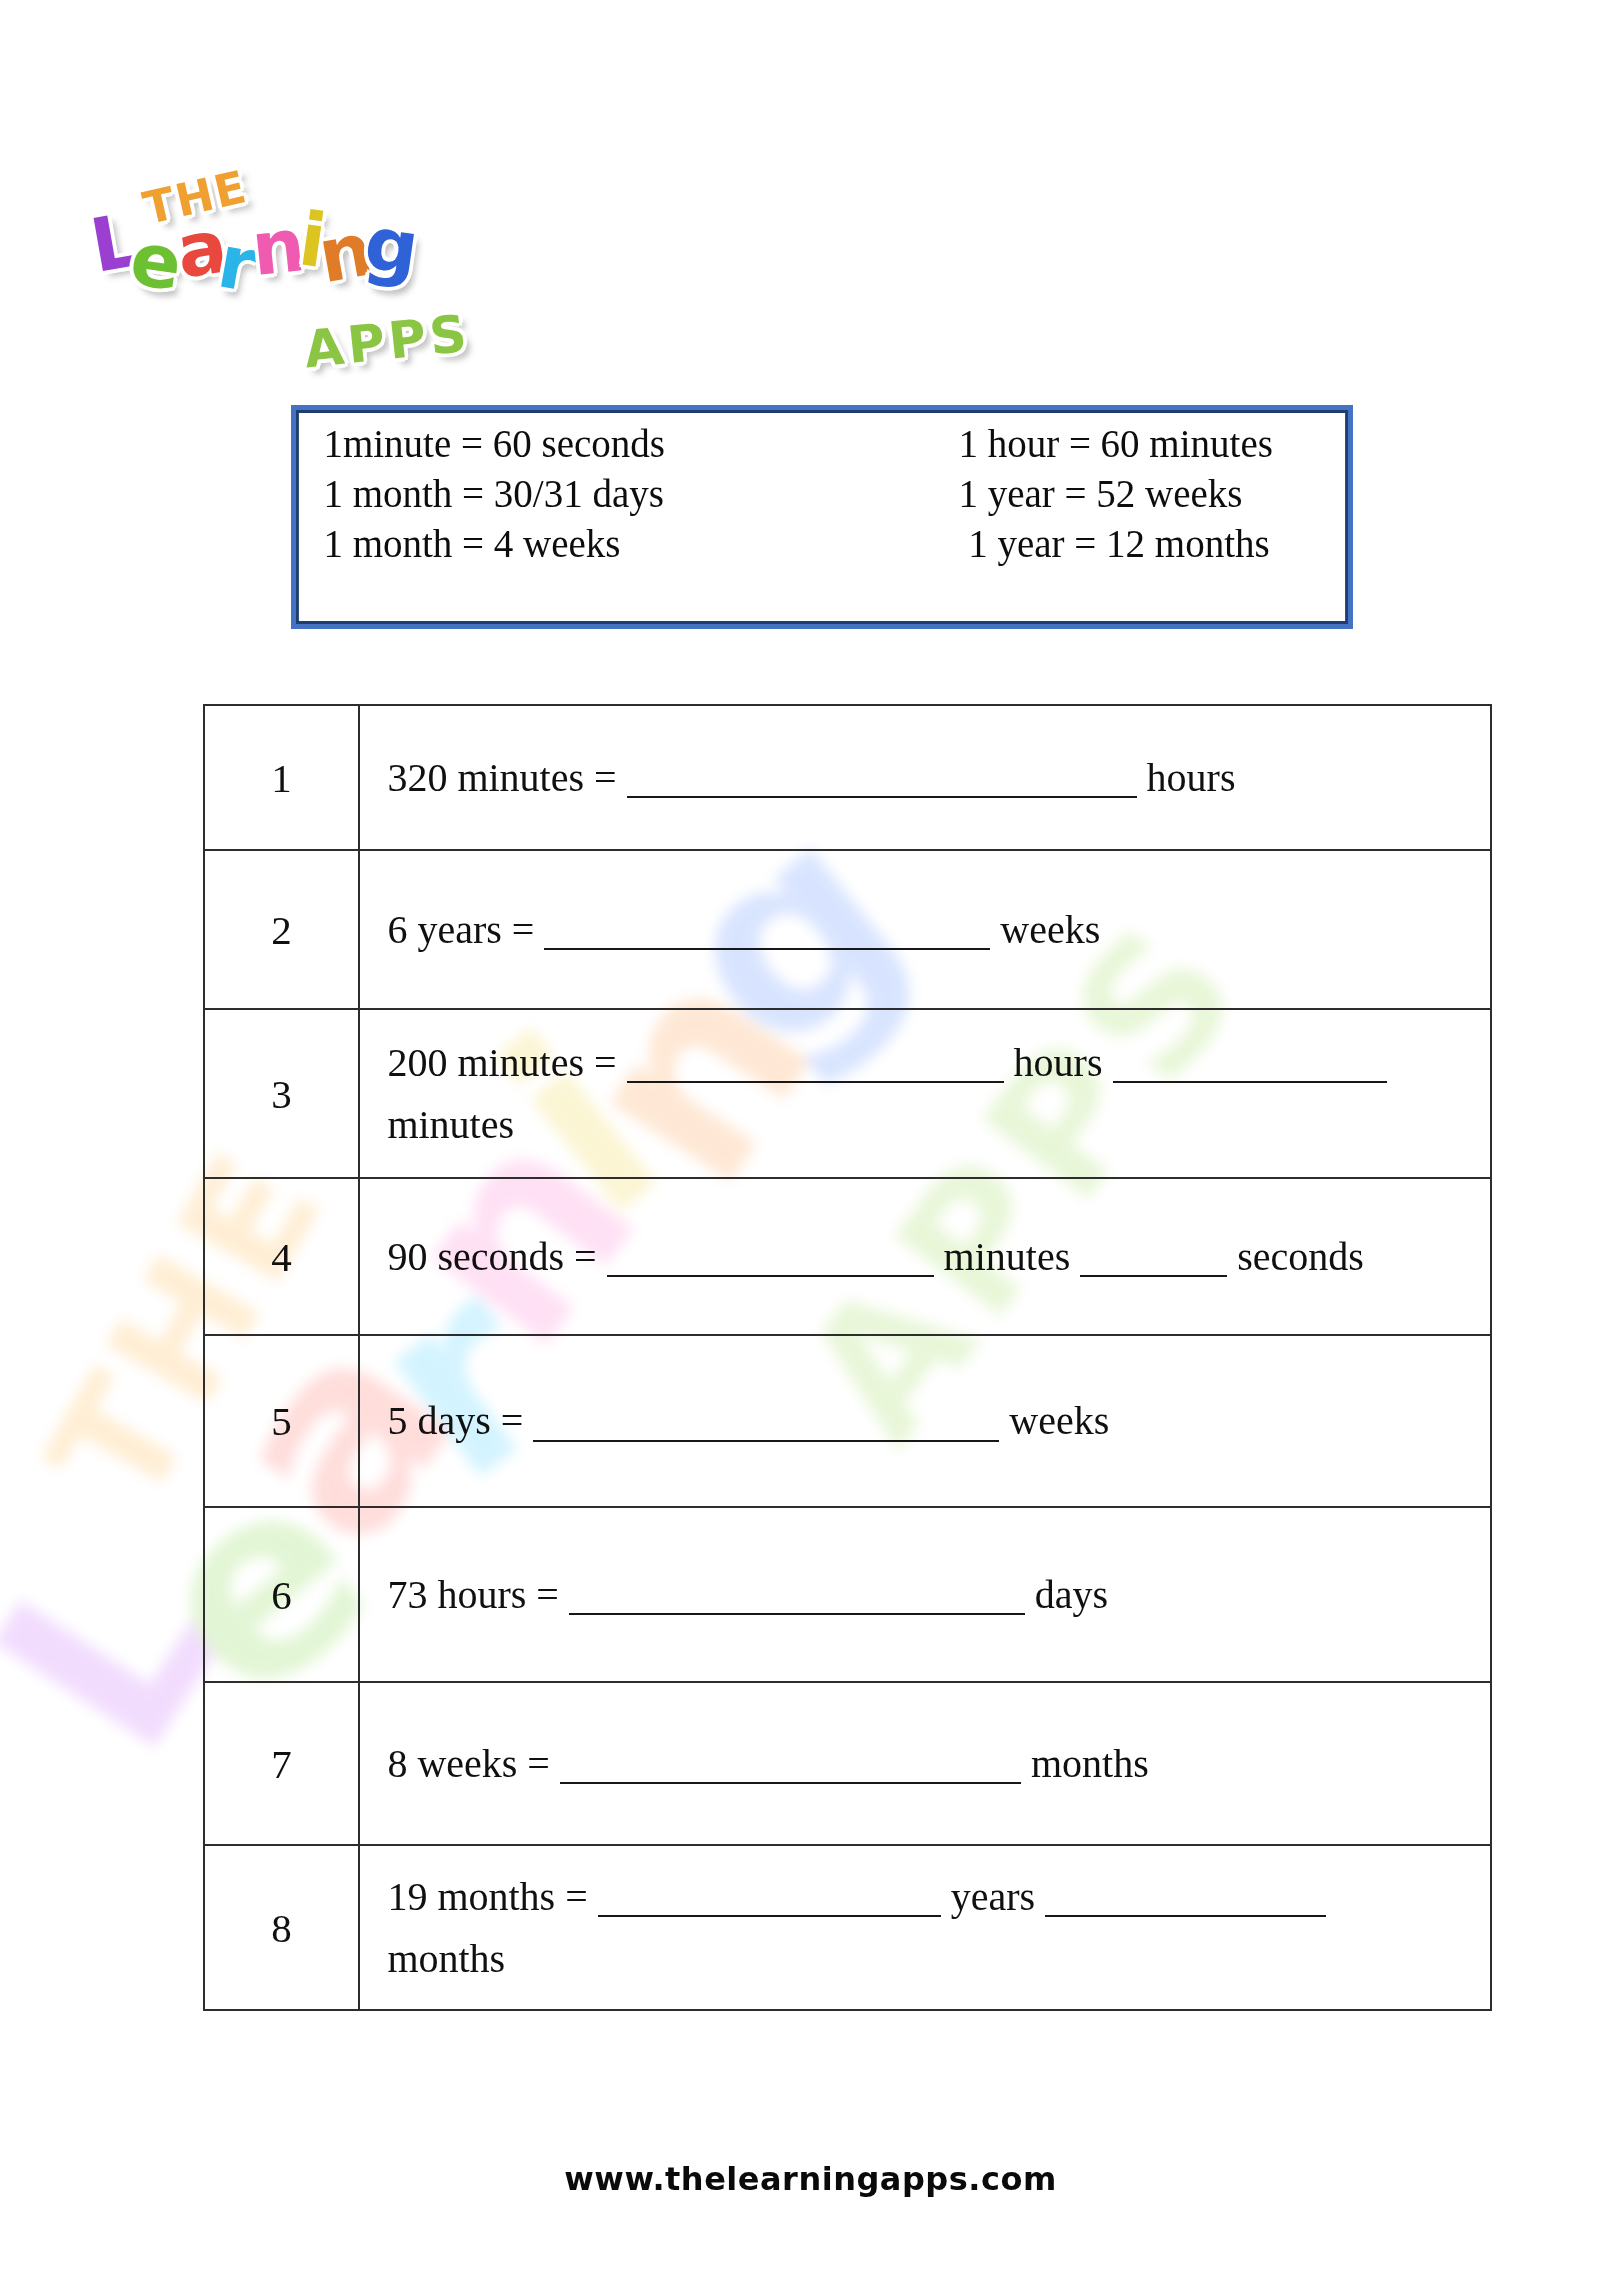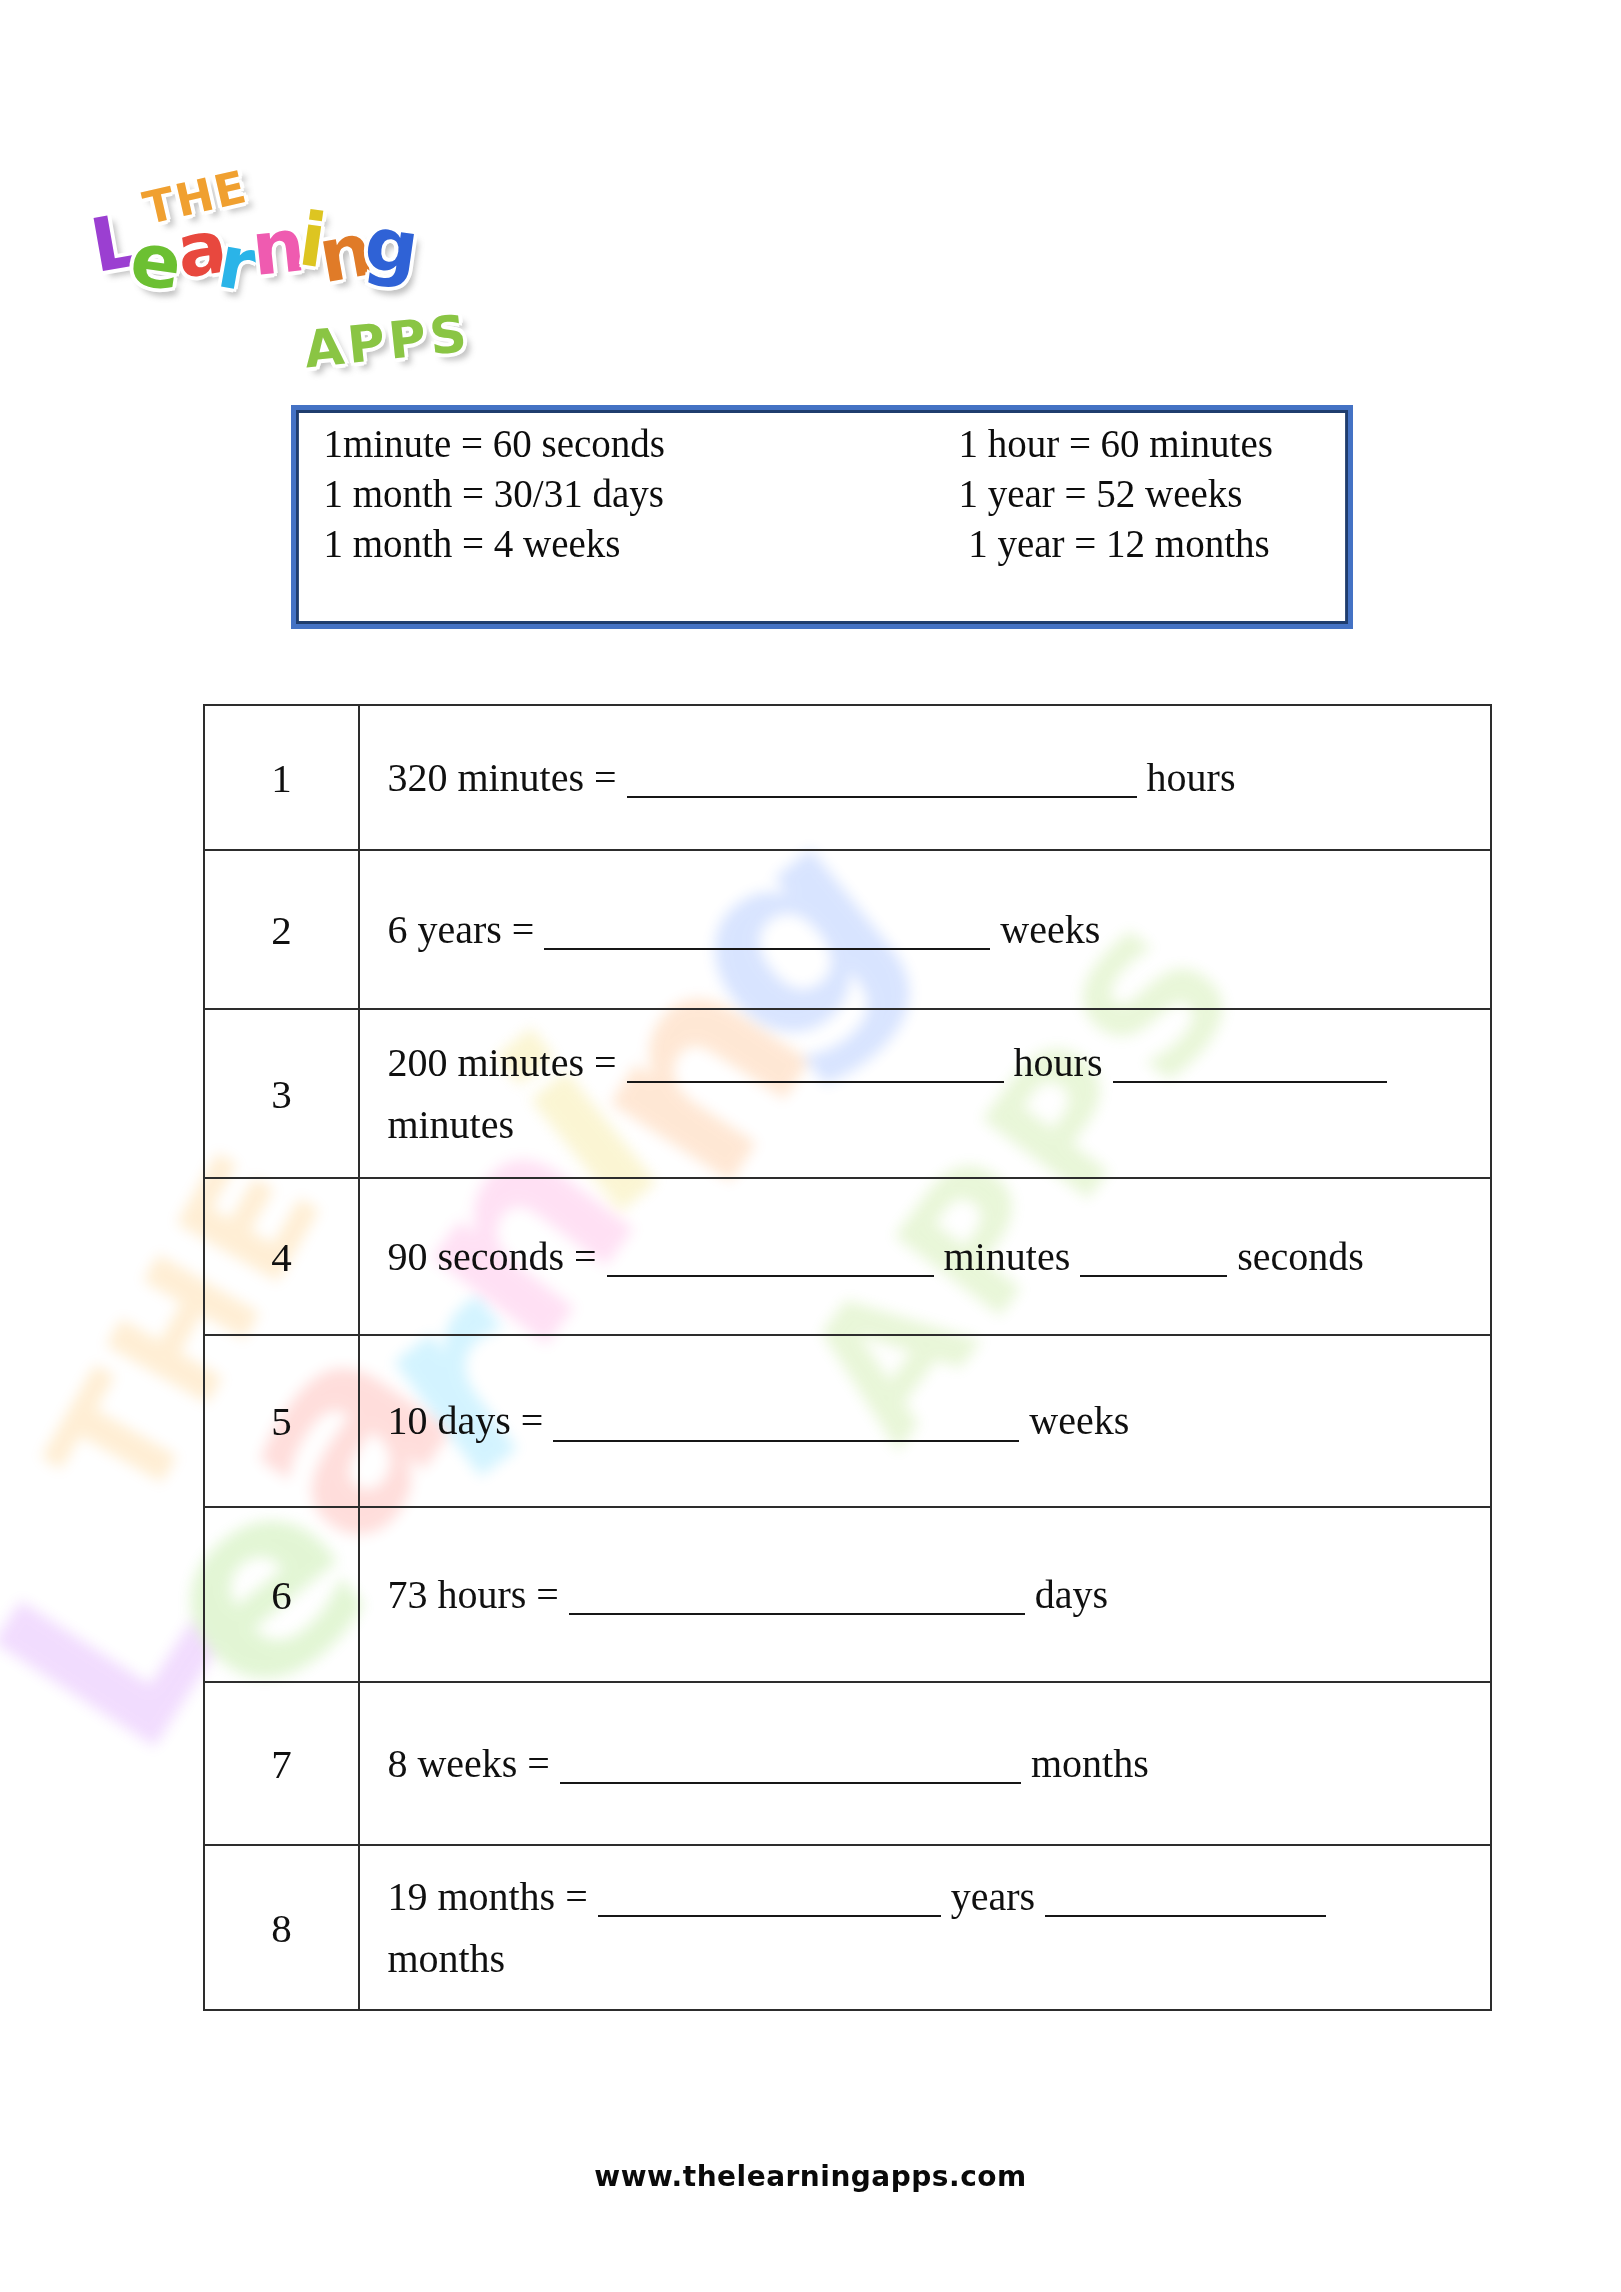--- a/index.html
+++ b/index.html
@@ -74,21 +74,21 @@
   .qbody { padding:0 43px 0 27.4px; font-size:40px; color:#101010; line-height:1.55; }
   .blank {
     display:inline-block; height:1em; vertical-align:-7.8px;
     border-bottom:2.9px solid #171717;
   }
 
   
   .footer {
     position:absolute; left:0; right:0; top:2160px; text-align:center; z-index:2;
     font-family:"DejaVu Sans", sans-serif; font-weight:bold;
-    font-size:28px; color:#0a0a0a; letter-spacing:0.5px;
+    font-size:32px; color:#0a0a0a; letter-spacing:0.5px;
   }
 </style>
 </head>
 <body>
 
 <div class="page">
 
   <div class="watermark" aria-hidden="true">
       <span class="logo-the sticker" style="color: rgb(240, 160, 48);">THE</span>
       <div class="logo-learning"><span class="ltr sticker" style="color: rgb(155, 63, 209); transform: rotate(-10deg) translateY(-3.9px);">L</span><span class="ltr sticker" style="color: rgb(108, 192, 50); transform: rotate(8deg) translateY(13.7px);">e</span><span class="ltr sticker" style="color: rgb(232, 72, 62); transform: rotate(-8deg) translateY(2px);">a</span><span class="ltr sticker" style="color: rgb(42, 180, 232); transform: rotate(10deg) translateY(15.7px);">r</span><span class="ltr sticker" style="color: rgb(239, 91, 176); transform: rotate(-6deg) translateY(0px);">n</span><span class="ltr sticker" style="color: rgb(221, 197, 33); transform: rotate(8deg) translateY(-7.8px);">i</span><span class="ltr sticker" style="color: rgb(224, 123, 40); transform: rotate(-10deg) translateY(5.9px);">n</span><span class="ltr sticker" style="color: rgb(47, 98, 214); transform: rotate(8deg) translateY(-2px);">g</span></div>
@@ -128,21 +128,21 @@
         <tr style="height: 169px;">
           <td class="qnum">3</td>
           <td class="qbody"><span>200 minutes = </span><span class="blank" style="width: 377px;"></span><span> hours </span><span class="blank" style="width: 274px;"></span><span> minutes</span></td>
         </tr>
         <tr style="height: 157px;">
           <td class="qnum">4</td>
           <td class="qbody"><span>90 seconds = </span><span class="blank" style="width: 327px;"></span><span> minutes </span><span class="blank" style="width: 147px;"></span><span> seconds</span></td>
         </tr>
         <tr style="height: 172px;">
           <td class="qnum">5</td>
-          <td class="qbody"><span>10 days = </span><span class="blank" style="width: 466px;"></span><span> weeks</span></td>
+          <td class="qbody"><span>5 days = </span><span class="blank" style="width: 466px;"></span><span> weeks</span></td>
         </tr>
         <tr style="height: 175px;">
           <td class="qnum">6</td>
           <td class="qbody"><span>73 hours = </span><span class="blank" style="width: 456px;"></span><span> days</span></td>
         </tr>
         <tr style="height: 163px;">
           <td class="qnum">7</td>
           <td class="qbody"><span>8 weeks = </span><span class="blank" style="width: 461px;"></span><span> months</span></td>
         </tr>
         <tr style="height: 165px;">

